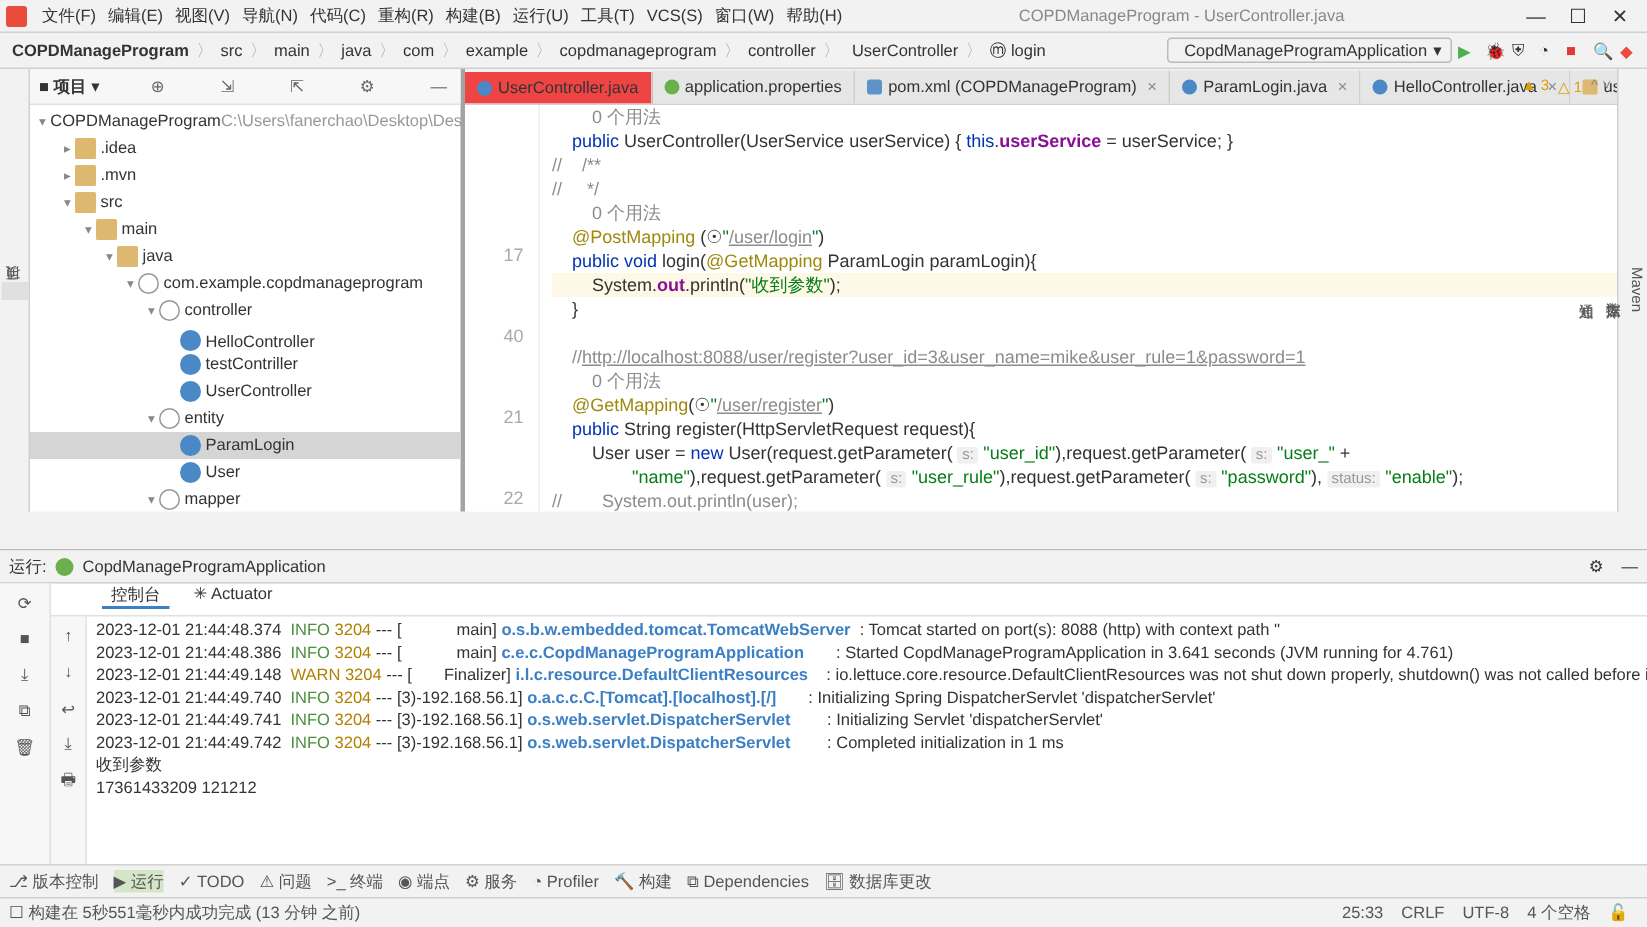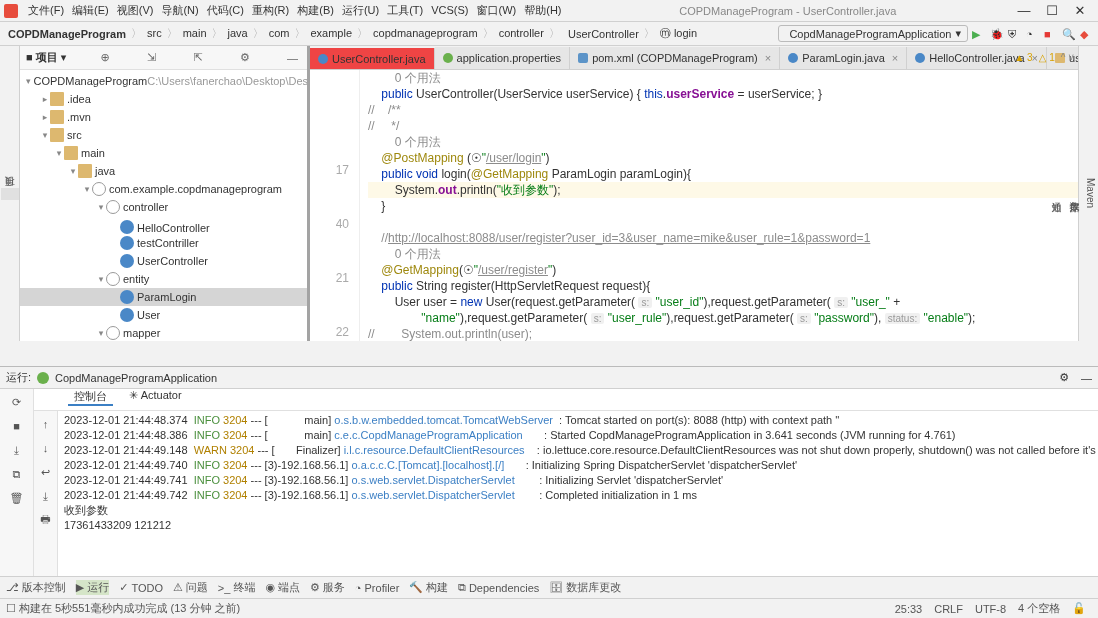--- a/index.html
+++ b/index.html
@@ -63,21 +63,21 @@
 .runtabs .rt { padding: 0 6px; cursor: pointer; }
 .runtabs .rt.active { border-bottom: 2px solid #3b7fc4; }
 .runbody { flex: 1; display: flex; font-family: Consolas, monospace; font-size: 11px; overflow: auto; }
 .runtools { width: 34px; display: flex; flex-direction: column; gap: 6px; padding: 4px; background: #f7f7f7; border-right: 1px solid #e0e0e0; align-items: center; }
 .runtools .t { width: 18px; height: 18px; cursor: pointer; color: #555; display:flex; align-items:center; justify-content:center; }
 .runlog { flex: 1; padding: 2px 6px; white-space: pre; }
 .runlog .ln { height: 15px; line-height: 15px; }
 .lgi { color: #4a8f3c; }
 .lgw { color: #b08000; }
 .lgn { color: #b08000; }
-.lgc { color: #3b7fc4; }
+.lgc { color: #3b7fc4; font-weight: bold; }
 .btmtools { height: 22px; background: #f2f2f2; border-top: 1px solid #d0d0d0; display: flex; align-items: center; padding: 0 6px; gap: 10px; font-size: 11px; }
 .btmtools .bt { display: flex; align-items: center; gap: 3px; cursor: pointer; color: #555; }
 .status { height: 20px; background: #f2f2f2; border-top: 1px solid #d0d0d0; display: flex; align-items: center; padding: 0 6px; font-size: 11px; color: #555; }
 .status .sp { flex: 1; }
 .status .it { padding: 0 6px; }
 .green { color: #4caf50; }
 .red { color: #e53935; }
 </style>
 </head>
 <body>

